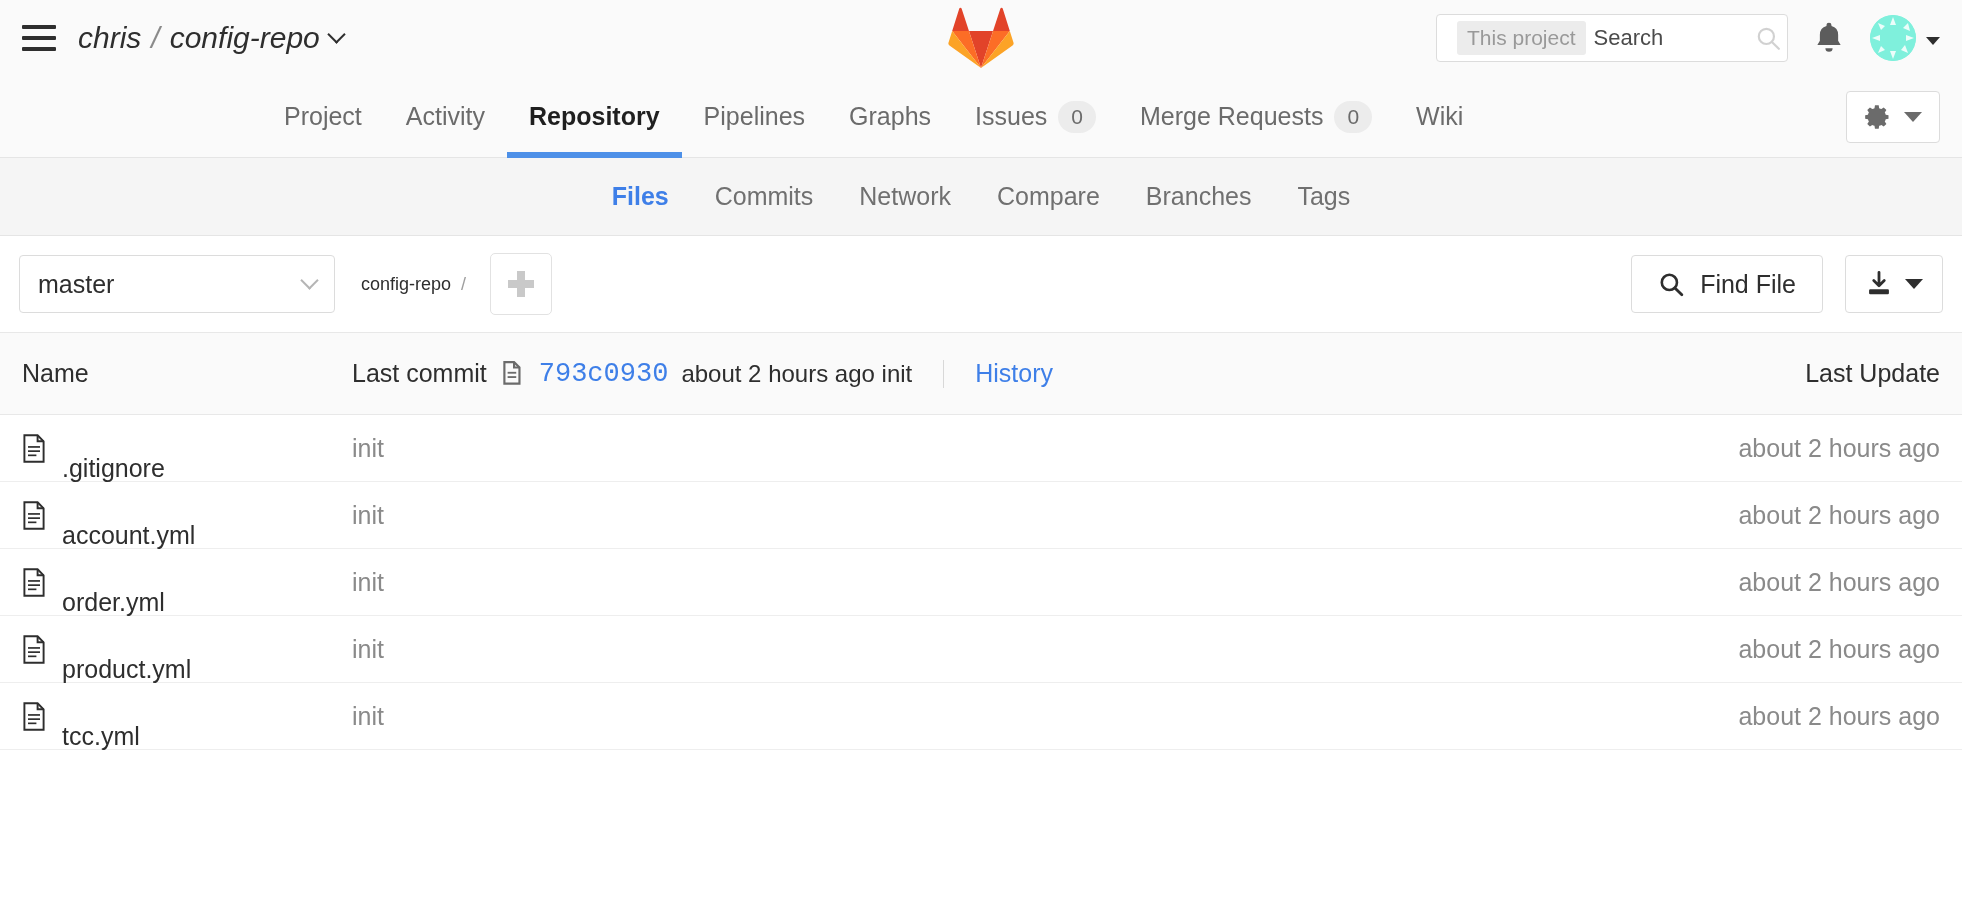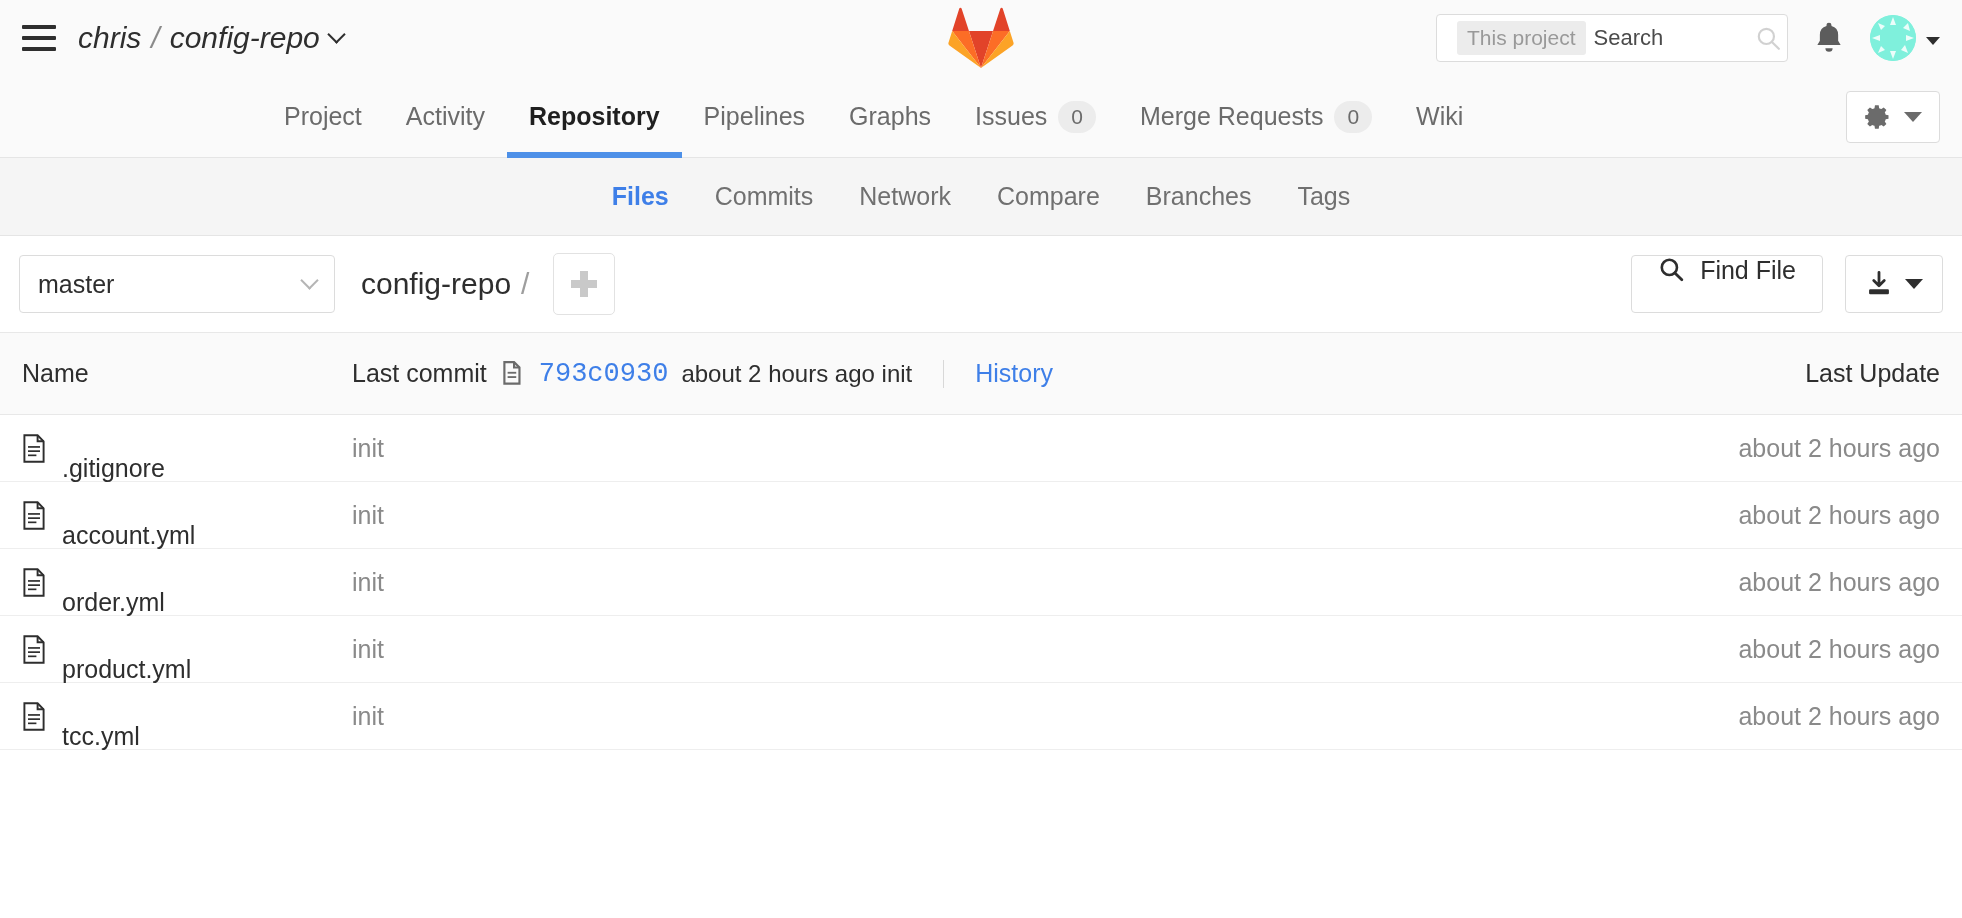--- a/index.html
+++ b/index.html
@@ -188,21 +188,21 @@
   }
   .branch-select .chev-g {
     margin-left: auto;
     width: 13px; height: 13px;
     border-right: 2.4px solid #b5b5b5;
     border-bottom: 2.4px solid #b5b5b5;
     transform: rotate(45deg);
     position: relative; top: -4px;
   }
   .crumb {
-    font-size: 30px;
+    font-size: 18px;
     margin-left: 26px;
     color: #2e2e2e;
     white-space: nowrap;
     cursor: pointer;
   }
   .crumb .sep { color: #9e9e9e; margin-left: 10px; }
   .plus-btn {
     width: 62px; height: 62px;
     border: 1px solid #e2e2e2;
     border-radius: 5px;
@@ -217,21 +217,21 @@
     background:
       linear-gradient(#c9c9c9,#c9c9c9) center/26px 8px no-repeat,
       linear-gradient(#c9c9c9,#c9c9c9) center/8px 26px no-repeat;
   }
   .toolbar-right { margin-left: auto; display: flex; align-items: center; gap: 22px; }
   .find-file-btn {
     height: 58px;
     border: 1px solid #dcdcdc;
     border-radius: 4px;
     background: #fff;
-    display: flex; align-items: flex-start; gap: 16px;
+    display: flex; align-items: center; gap: 16px;
     padding: 0 26px;
     font-size: 25px;
     cursor: pointer;
   }
   .dl-btn {
     width: 98px; height: 58px;
     border: 1px solid #dcdcdc;
     border-radius: 4px;
     background: #fff;
     display: flex; align-items: center; justify-content: center;

